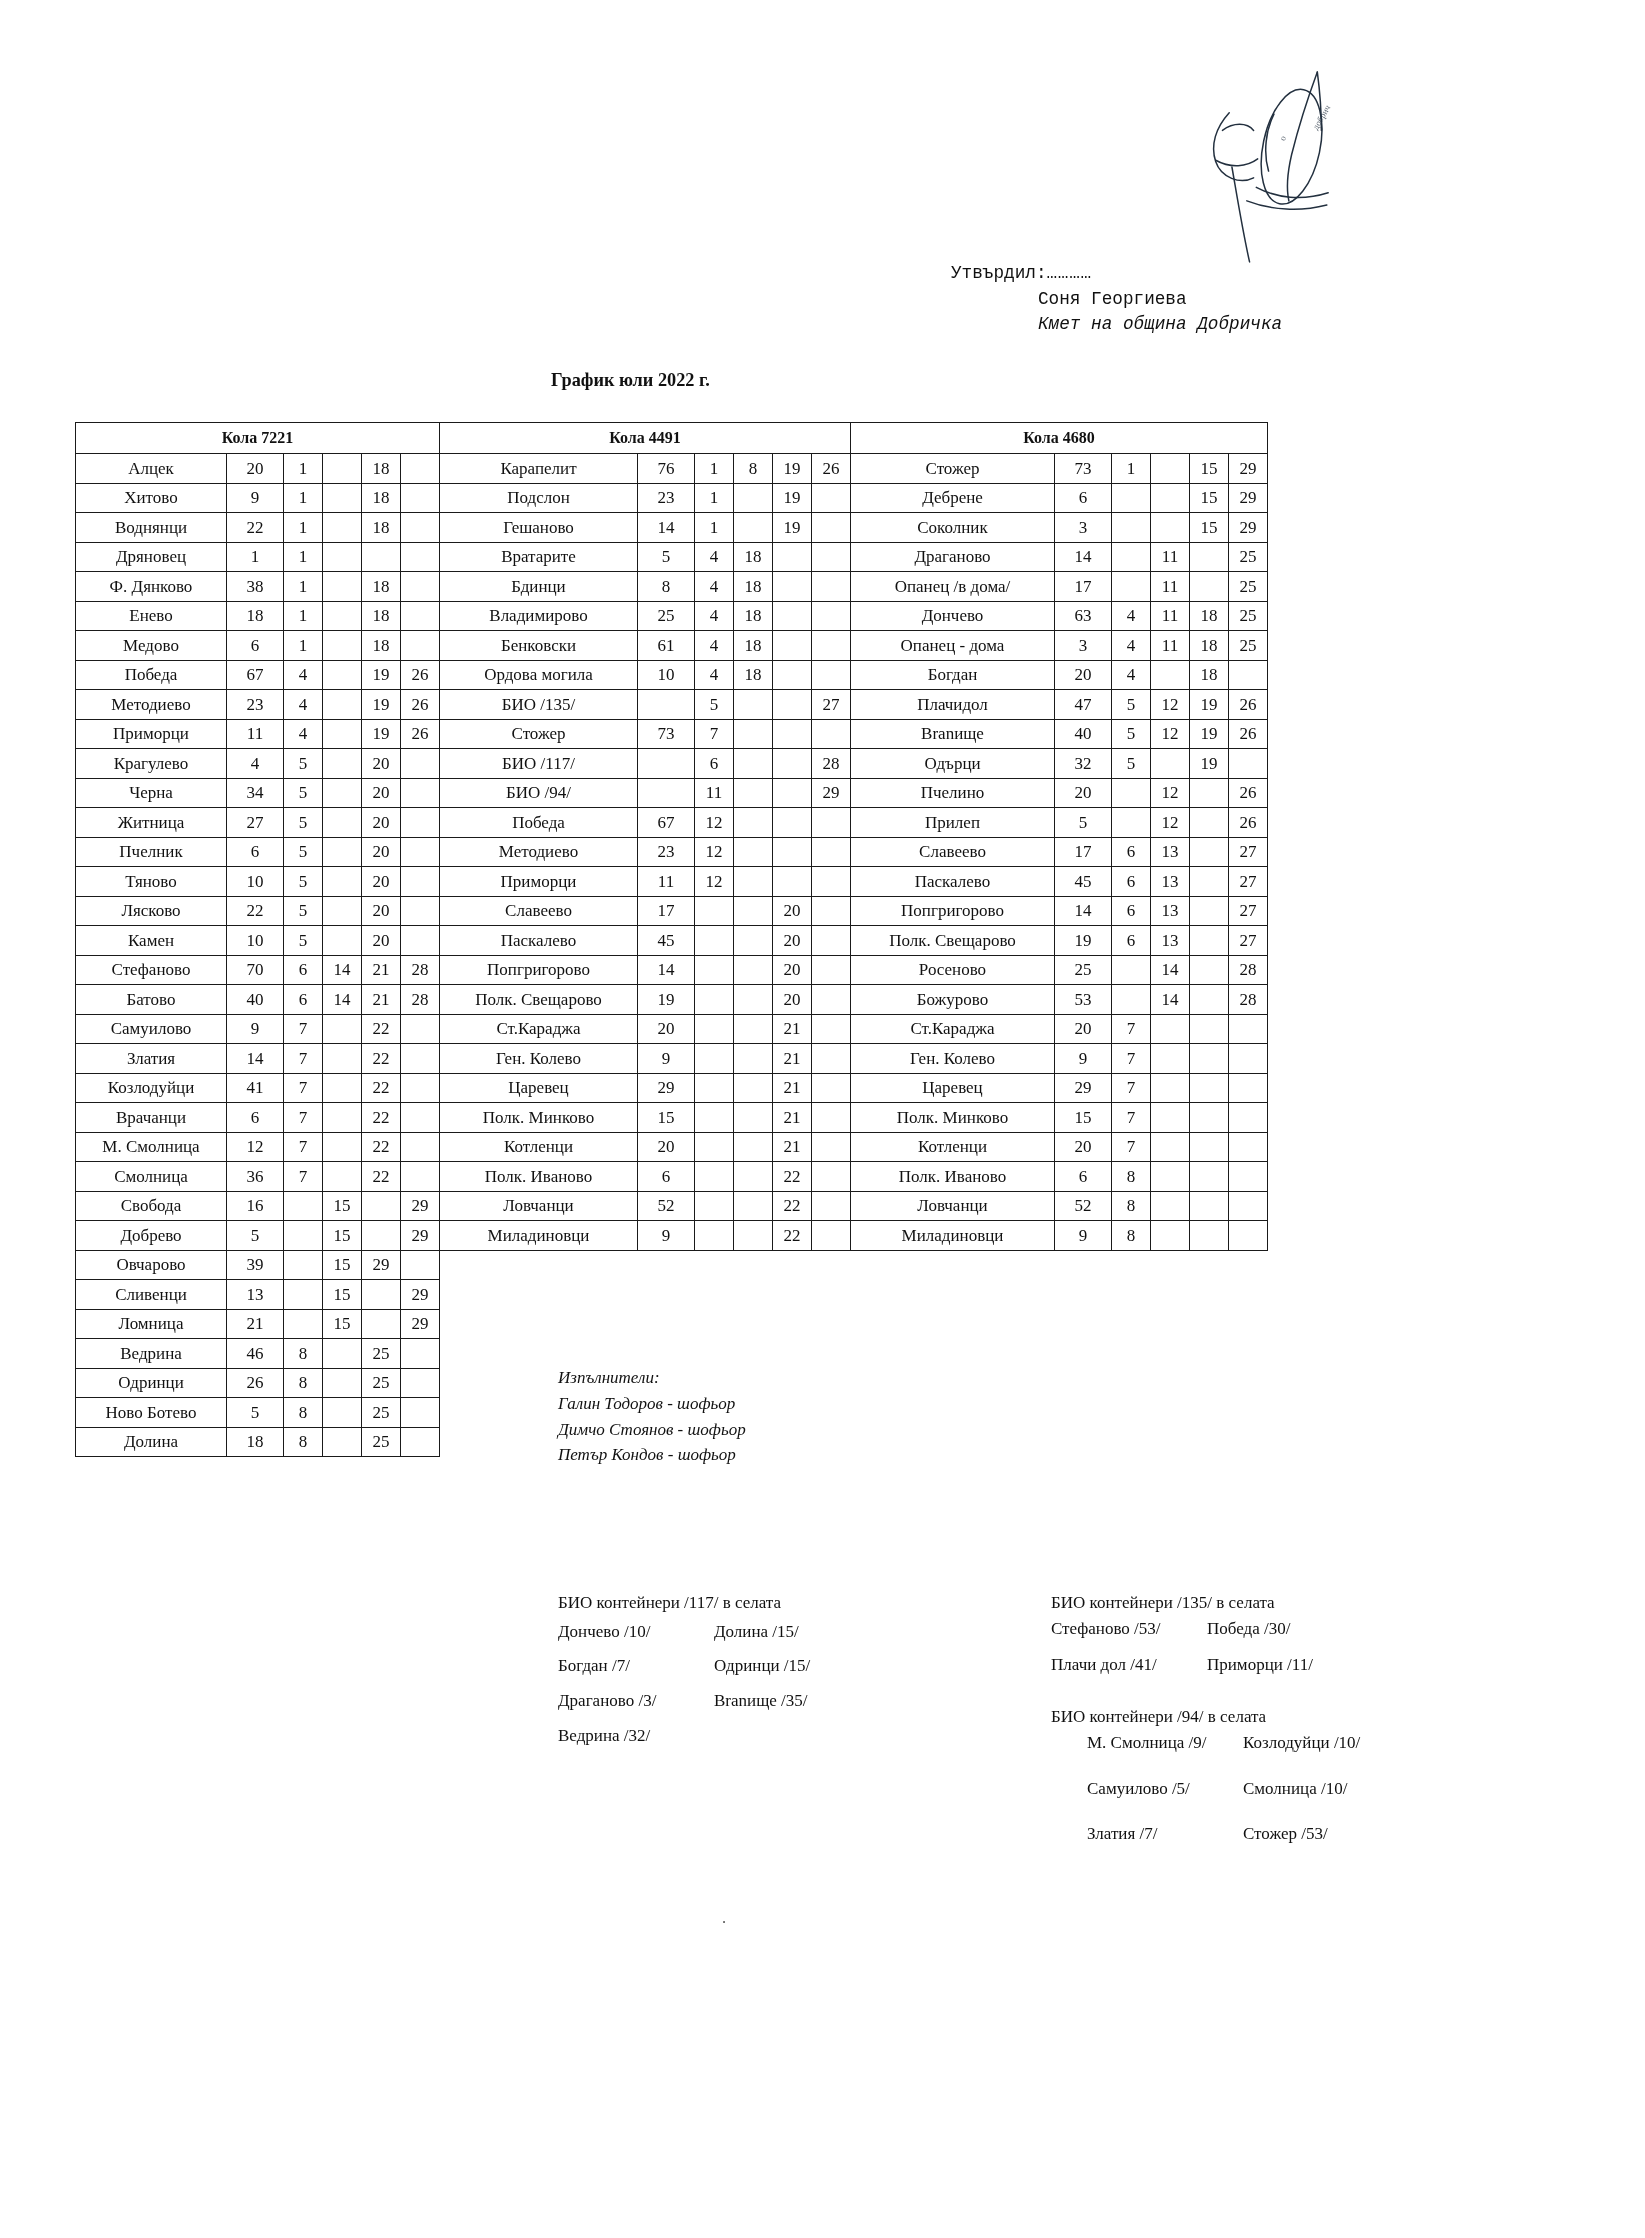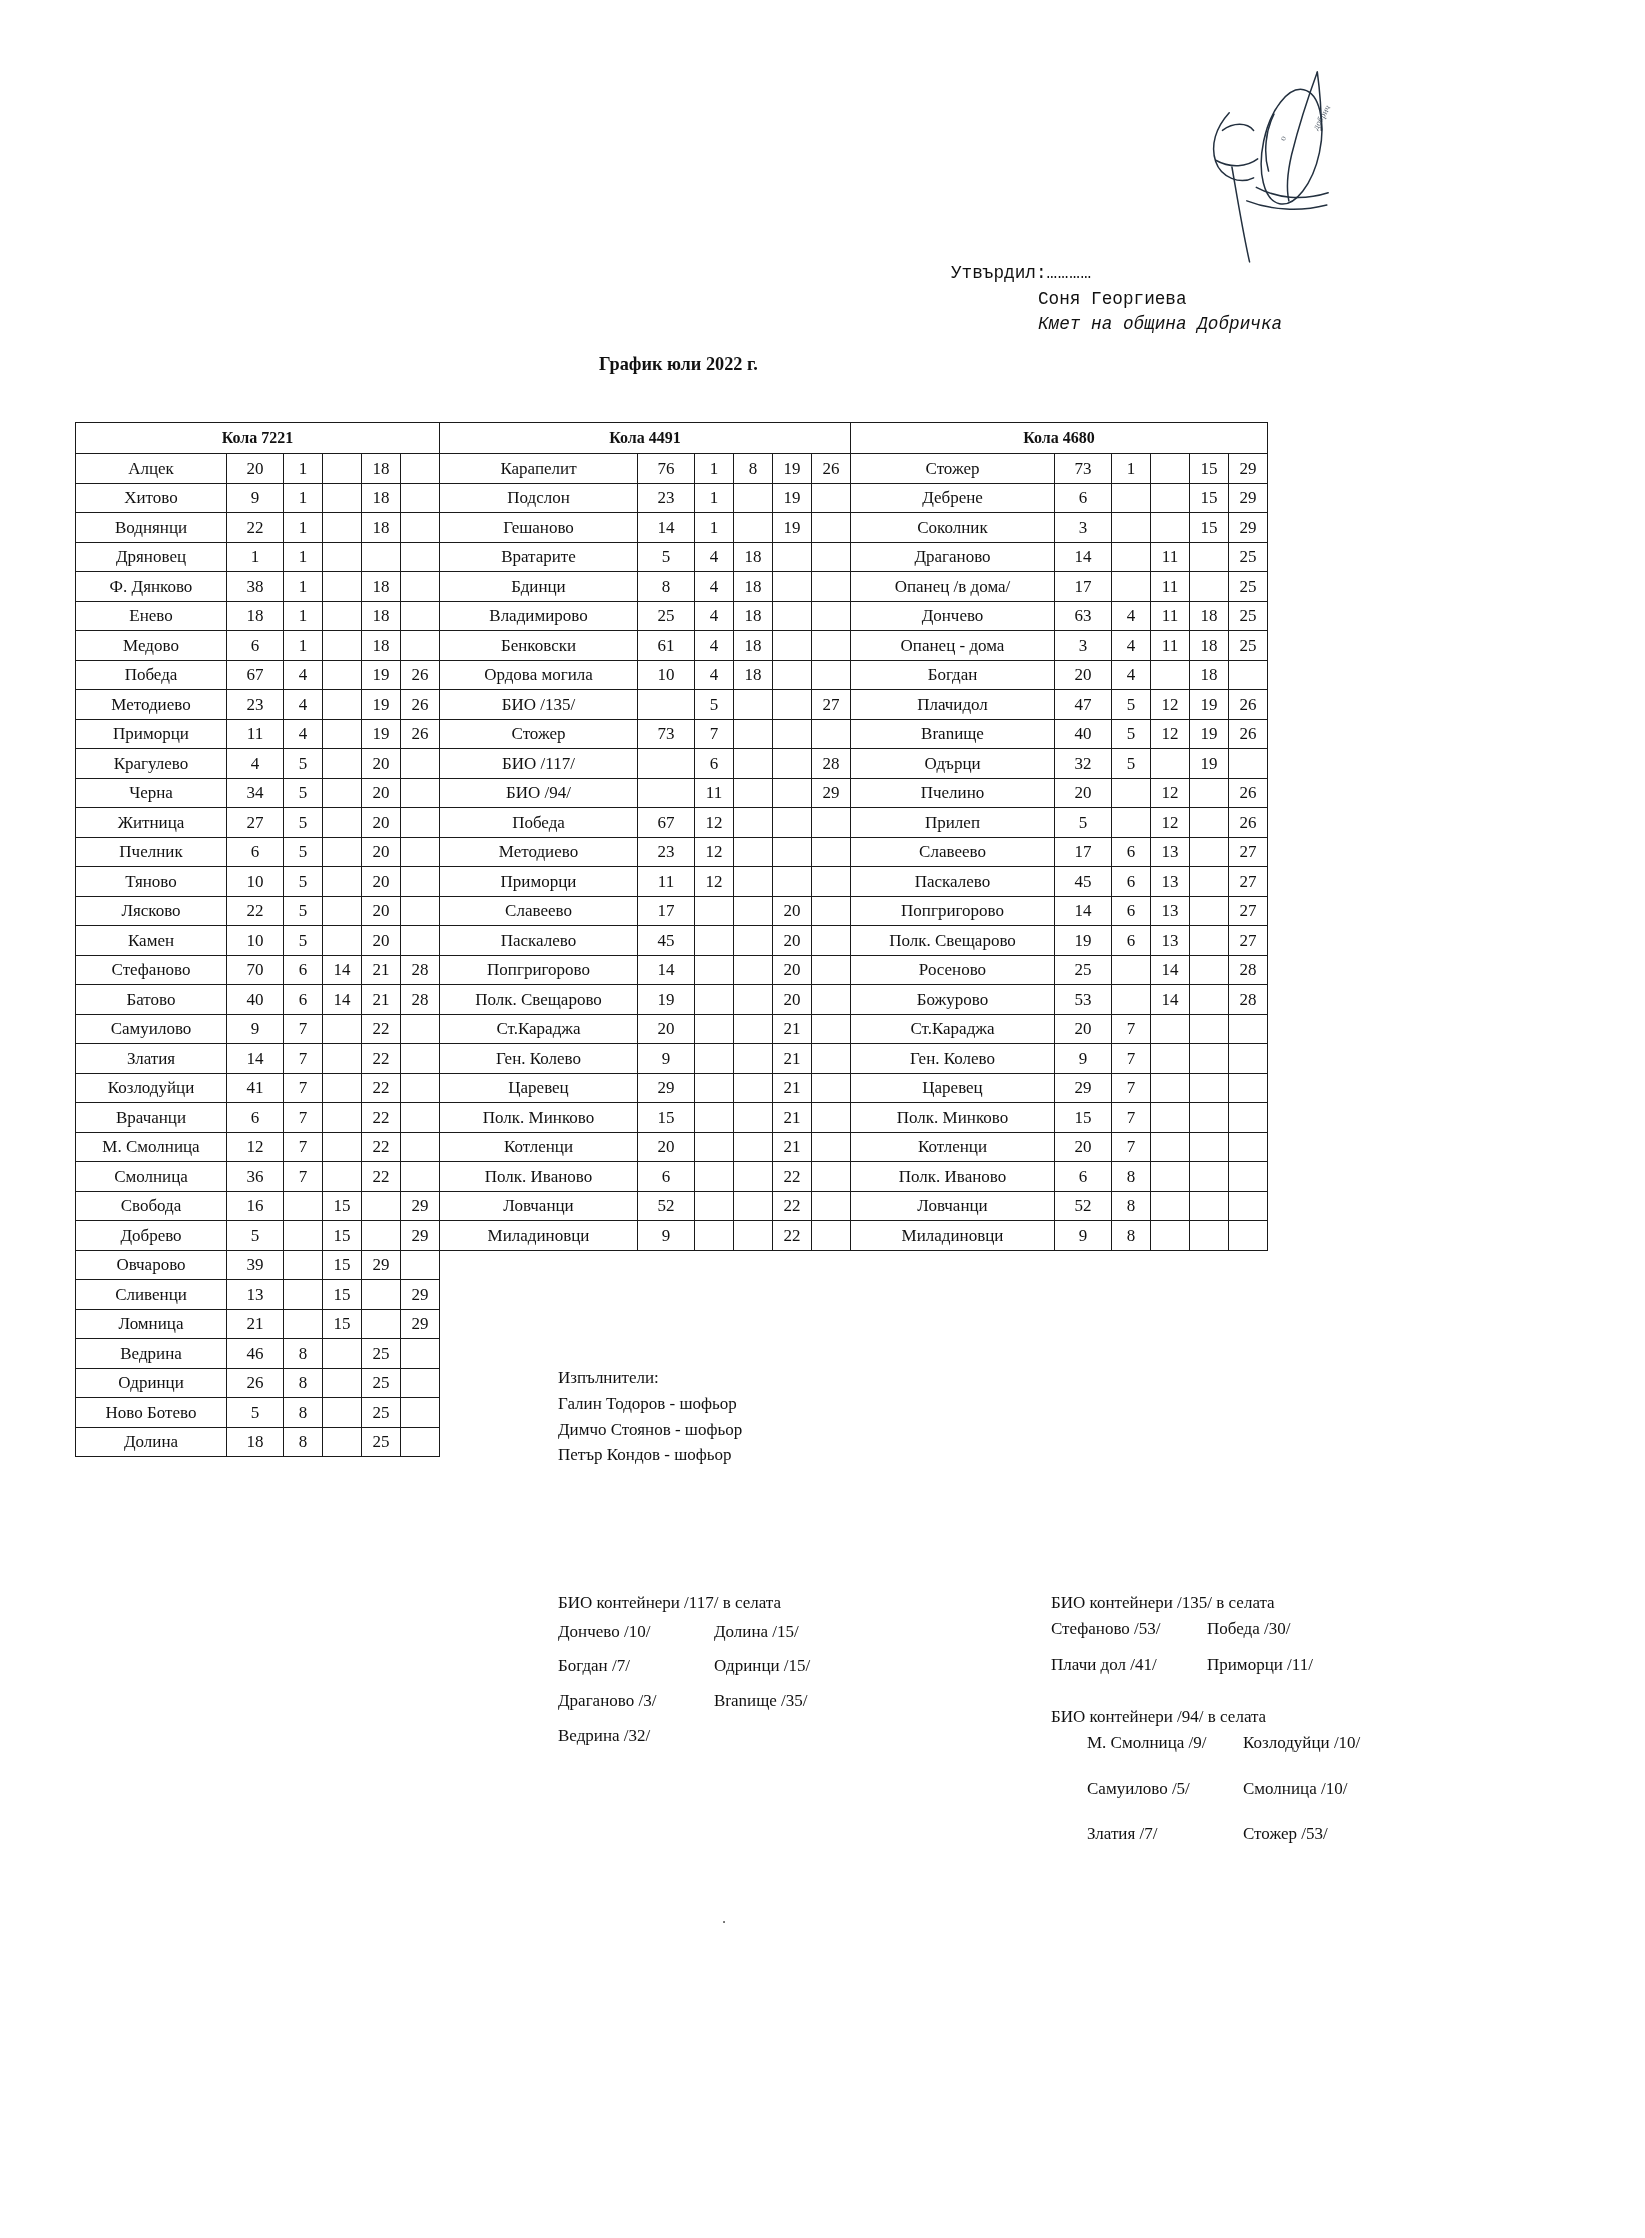--- a/index.html
+++ b/index.html
@@ -16,22 +16,22 @@
   .approve{
     position:absolute;left:951px;top:261px;width:421px;
     font-size:17.7px;line-height:1.45;font-family:Liberation Mono, monospace;
   }
   .approve .row1{white-space:nowrap;}
   .approve .dots{letter-spacing:0.7px;}
   .approve .name{margin-left:87px;font-size:17.7px;}
   .approve .title{margin-left:87px;font-style:italic;font-size:17.7px;}
 
   .graf-title{
-    position:absolute;left:551px;top:354px;
-    font-weight:bold;font-size:18.3px;margin-left:48px;
+    position:absolute;left:551px;top:370px;
+    font-weight:bold;font-size:18.3px;
   }
 
   
   .stamp{position:absolute;left:1114px;top:65px;width:244px;height:204px;pointer-events:none;}
   .stamp svg{width:100%;height:100%;}
 
   
   table.sched{
     position:absolute;left:75px;top:422px;
     border-collapse:collapse;
@@ -59,21 +59,21 @@
   col.c-cnt{width:57px;}
   col.c-d{width:39px;}
   col.c-vil2{width:198px;}
   col.c-vil3{width:204px;}
 
   .thick-l{border-left-width:1.8px !important;}
   .nb{border:none !important;}
 
   
   .txtblock{position:absolute;font-size:17px;line-height:1.52;}
-  #executors{left:558px;top:1365px;}
+  #executors{left:558px;top:1365px;font-style:italic;}
   #executors .lbl{}
   #bio117{left:558px;top:1590px;}
   #bio117 .hd{margin-bottom:2.7px;}
   #bio117 .grid{display:grid;grid-template-columns:156px 156px;row-gap:9px;}
   #bio135{left:1051px;top:1590px;}
   #bio135 .grid{display:grid;grid-template-columns:156px 156px;row-gap:10px;}
   #bio94{left:1051px;top:1704px;}
   #bio94 .grid{display:grid;grid-template-columns:156px 156px;row-gap:20px;margin-left:36px;}
   .dot-mark{position:absolute;left:722px;top:1908px;font-size:16.3px;color:#555;}
 </style>

